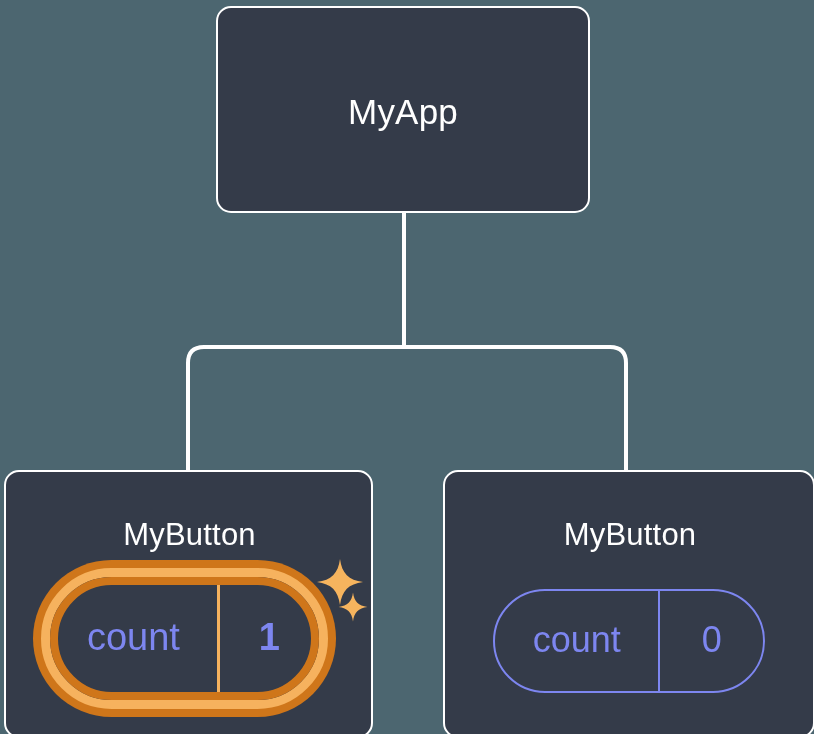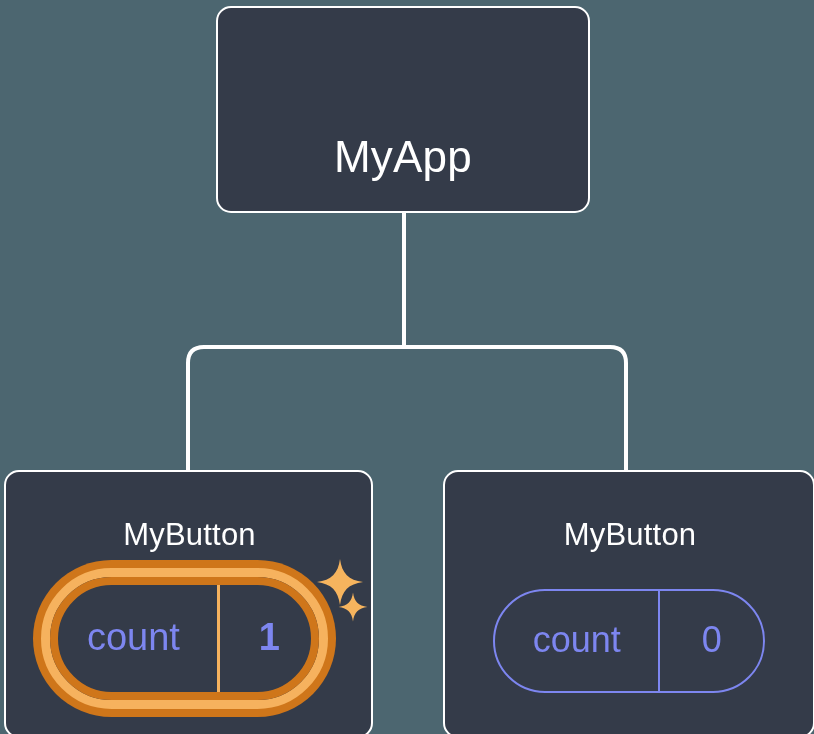--- a/index.html
+++ b/index.html
@@ -69,22 +69,21 @@
     width: 100%;
     text-align: center;
     color: #ffffff;
     font-weight: 400;
     letter-spacing: 0.2px;
     white-space: nowrap;
   }
 
   #node-root .node-title {
     top: 84px;
-    font-size: 44px;
-    margin-top: 40px;
+    font-size: 35px;
   }
 
   #node-child-left .node-title {
     top: 45px;
     left: -1px;
     width: 369px;
     font-size: 31px;
   }
 
   #node-child-right .node-title {

